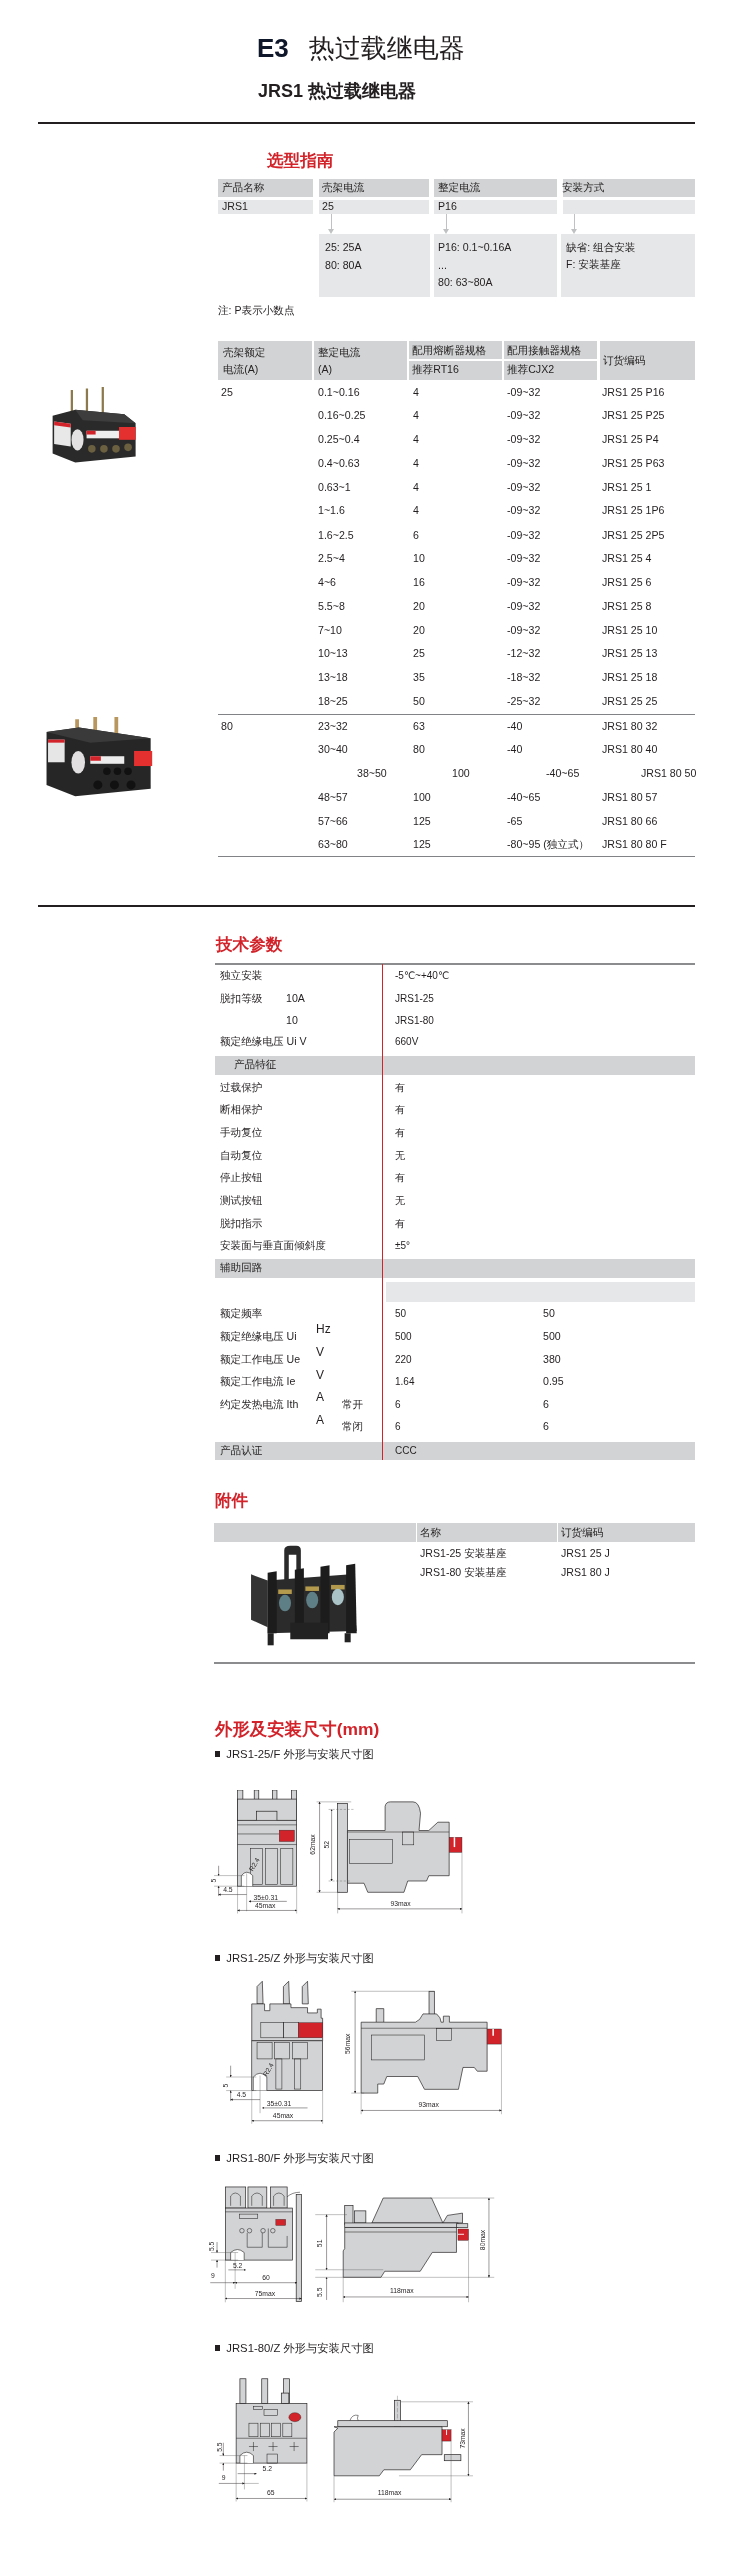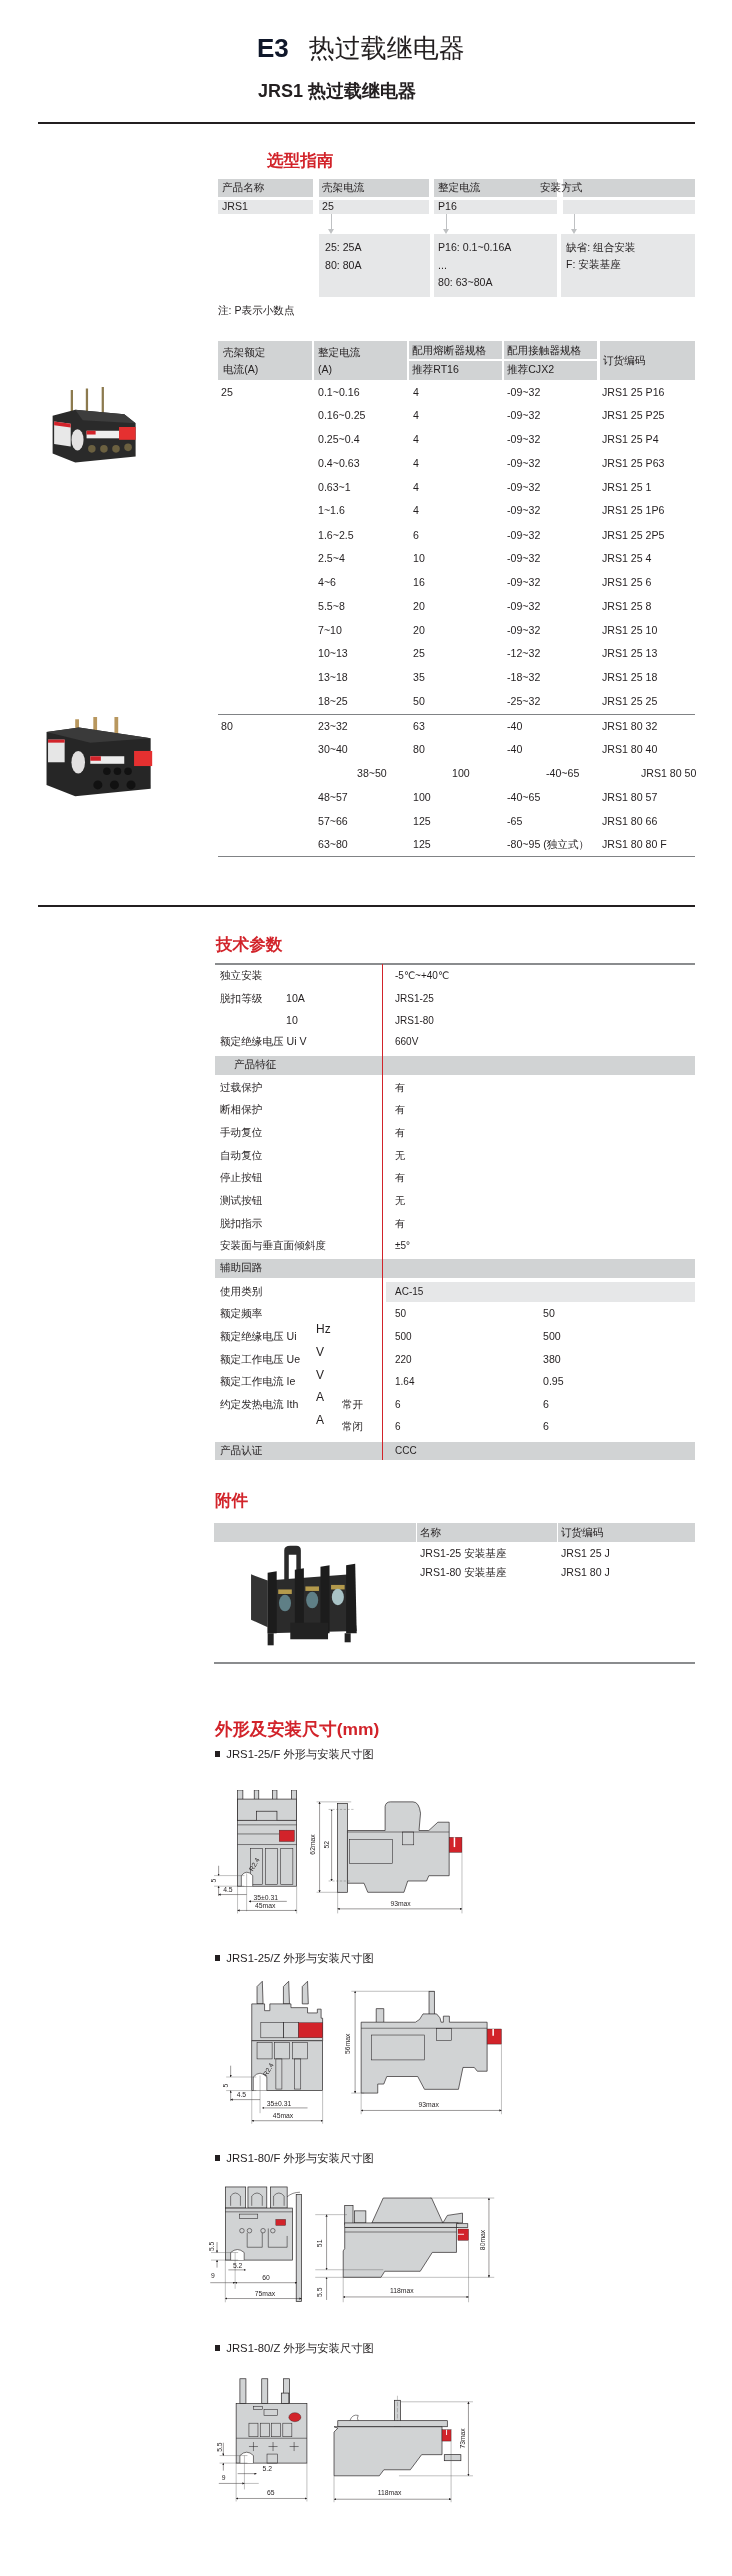--- a/index.html
+++ b/index.html
@@ -78,21 +78,21 @@
   <div class="cell-text" style="left:438px; top:181px;">整定电流</div>
   <div class="lgray" style="left:434px; top:200px; width:123px; height:13.6px;"></div>
   <div class="cell-text" style="left:438px; top:200px;">P16</div>
   <div class="arrow" style="left:446px; top:214px; height:18px;"></div>
   <div class="lgray" style="left:434px; top:234px; width:123px; height:63px;"></div>
   <div class="cell-text" style="left:438px; top:241px;">P16: 0.1~0.16A</div>
   <div class="cell-text" style="left:438px; top:259px;">...</div>
   <div class="cell-text" style="left:438px; top:276px;">80: 63~80A</div>
 
   <div class="gray" style="left:563px; top:179px; width:132px; height:18px;"></div>
-  <div class="cell-text" style="left:540px; top:181px;">安装方式</div>
+  <div class="cell-text" style="left:562px; top:181px;">安装方式</div>
   <div class="lgray" style="left:563px; top:200px; width:132px; height:13.6px;"></div>
   <div class="cell-text" style="left:566px; top:200px;"></div>
   <div class="arrow" style="left:574px; top:214px; height:18px;"></div>
   <div class="lgray" style="left:561px; top:234px; width:134px; height:63px;"></div>
   <div class="cell-text" style="left:566px; top:241px;">缺省: 组合安装</div>
   <div class="cell-text" style="left:566px; top:258px;">F: 安装基座</div>
 
   <div class="cell-text" style="left:218px; top:304px;">注: P表示小数点</div>
 
   <div class="gray" style="left:218px; top:341px; width:94px; height:39px;"></div>
@@ -342,24 +342,20 @@
   </div>
   <div class="trow" style="top:1239px;">
     <span class="tl">安装面与垂直面倾斜度</span>
     <span class="tv">±5°</span>
   </div>
 
   <div class="gray" style="left:215px; top:1259px; width:480px; height:19px;"></div>
   <div class="cell-text" style="left:220px; top:1261px;">辅助回路</div>
 
   <div class="lgray" style="left:386px; top:1282px; width:309px; height:19.6px;"></div>
-  <div class="trow" style="top:1285px;">
-    <span class="tl">使用类别</span>
-    <span class="tv">AC-15</span>
-  </div>
   <div class="trow" style="top:1307px;">
     <span class="tl">额定频率</span>
     <span class="tu">Hz</span>
     <span class="tv">50</span>
     <span class="tv2">50</span>
   </div>
   <div class="trow" style="top:1330px;">
     <span class="tl">额定绝缘电压 Ui</span>
     <span class="tu">V</span>
     <span class="tv">500</span>

